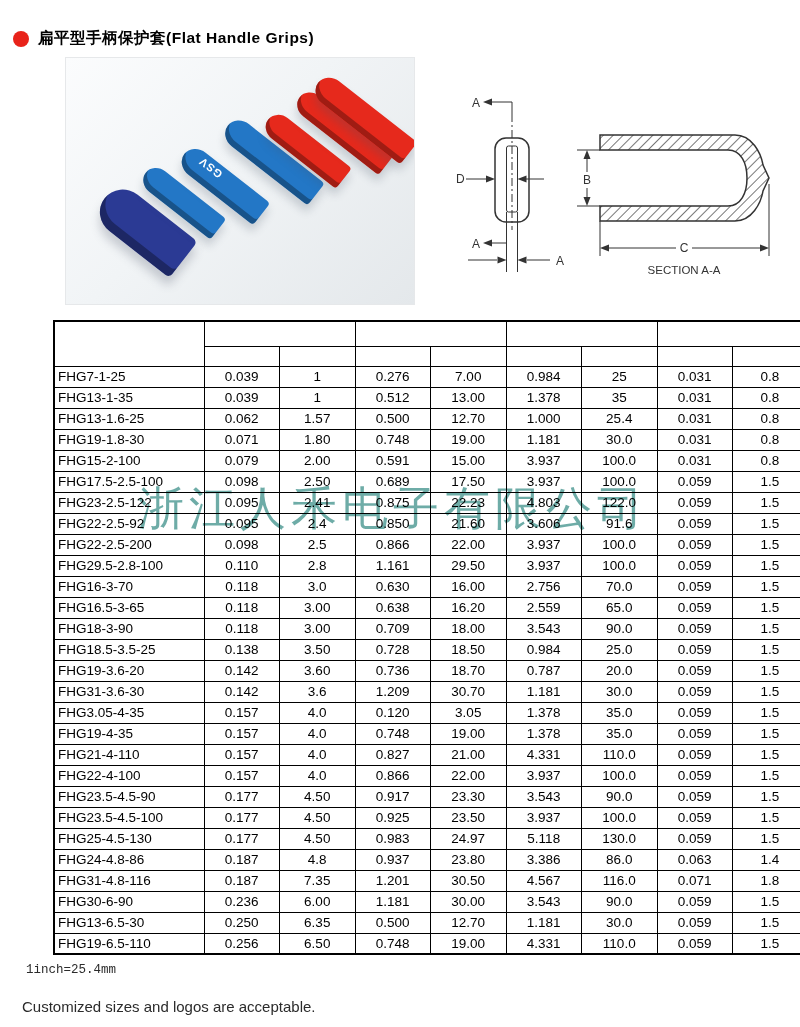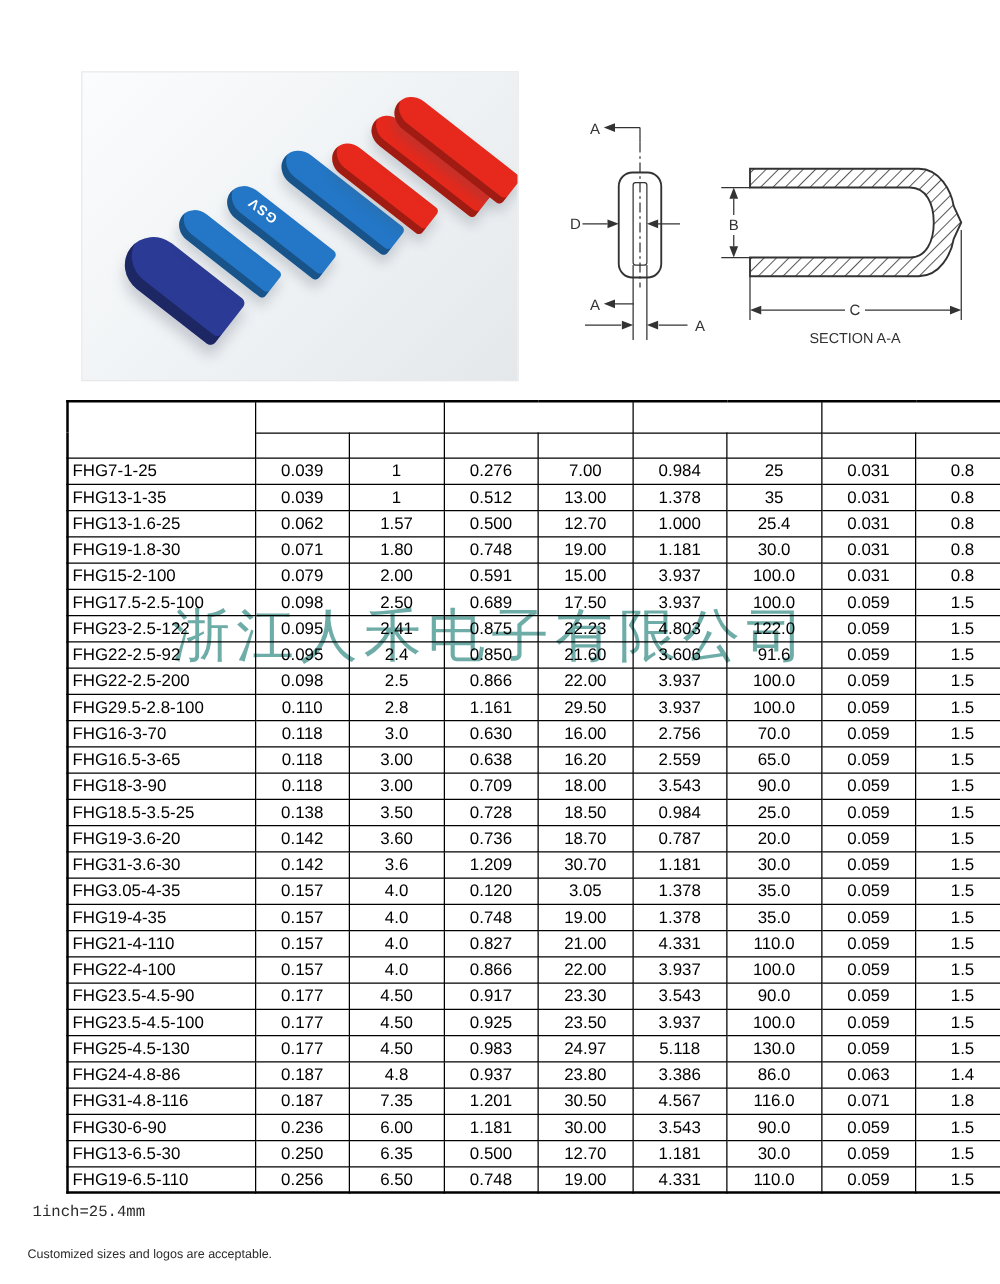--- a/index.html
+++ b/index.html
@@ -49,27 +49,31 @@
   tr.group-row th { height:25px; font-size:16px; }
   tr.unit-row th { height:20px; font-size:13.5px; }
   th.model-h { font-size:14.5px; line-height:1.25; }
   tbody td { height:21px; font-size:13.5px; text-align:center; padding:0 1px;
     white-space:nowrap; overflow:hidden; }
   tbody td.model-cell { text-align:left; padding-left:3px; }
 
   
   .note1 { position:absolute; left:26px; top:963px; font-size:12.5px; color:#2b2b2b;font-family:Liberation Mono, monospace; }
   .note2 { position:absolute; left:22px; top:980px; font-size:14.5px; font-weight:600; color:#2b2b2b; }
-  .note3 { position:absolute; left:22px; top:998px; font-size:10px; color:#2b2b2b;text-align:right; }
+  .note3 { position:absolute; left:22px; top:998px; font-size:15px; color:#2b2b2b;text-align:right; }
 </style>
 </head>
 <body>
 
 <div id="page">
 
+  <div class="title-row">
+    <span class="red-dot"></span>
+    <span class="page-title">扁平型手柄保护套(Flat Handle Grips)</span>
+  </div>
 
   <div class="photo">
     <div class="grip g1" style="background-color: rgb(43, 58, 148);"></div>
     <div class="grip g2 grip-cap-left" style="background-color: rgb(35, 119, 198);"></div>
     <div class="grip g3 grip-cap-left" style="background-color: rgb(35, 119, 198);">
       <span class="grip-logo">GSV</span>
     </div>
     <div class="grip g4 grip-cap-left" style="background-color: rgb(35, 119, 198);"></div>
     <div class="grip g5 grip-cap-left" style="background-color: rgb(230, 41, 28);"></div>
     <div class="grip g6 grip-cap-left" style="background-color: rgb(230, 41, 28);"></div>

